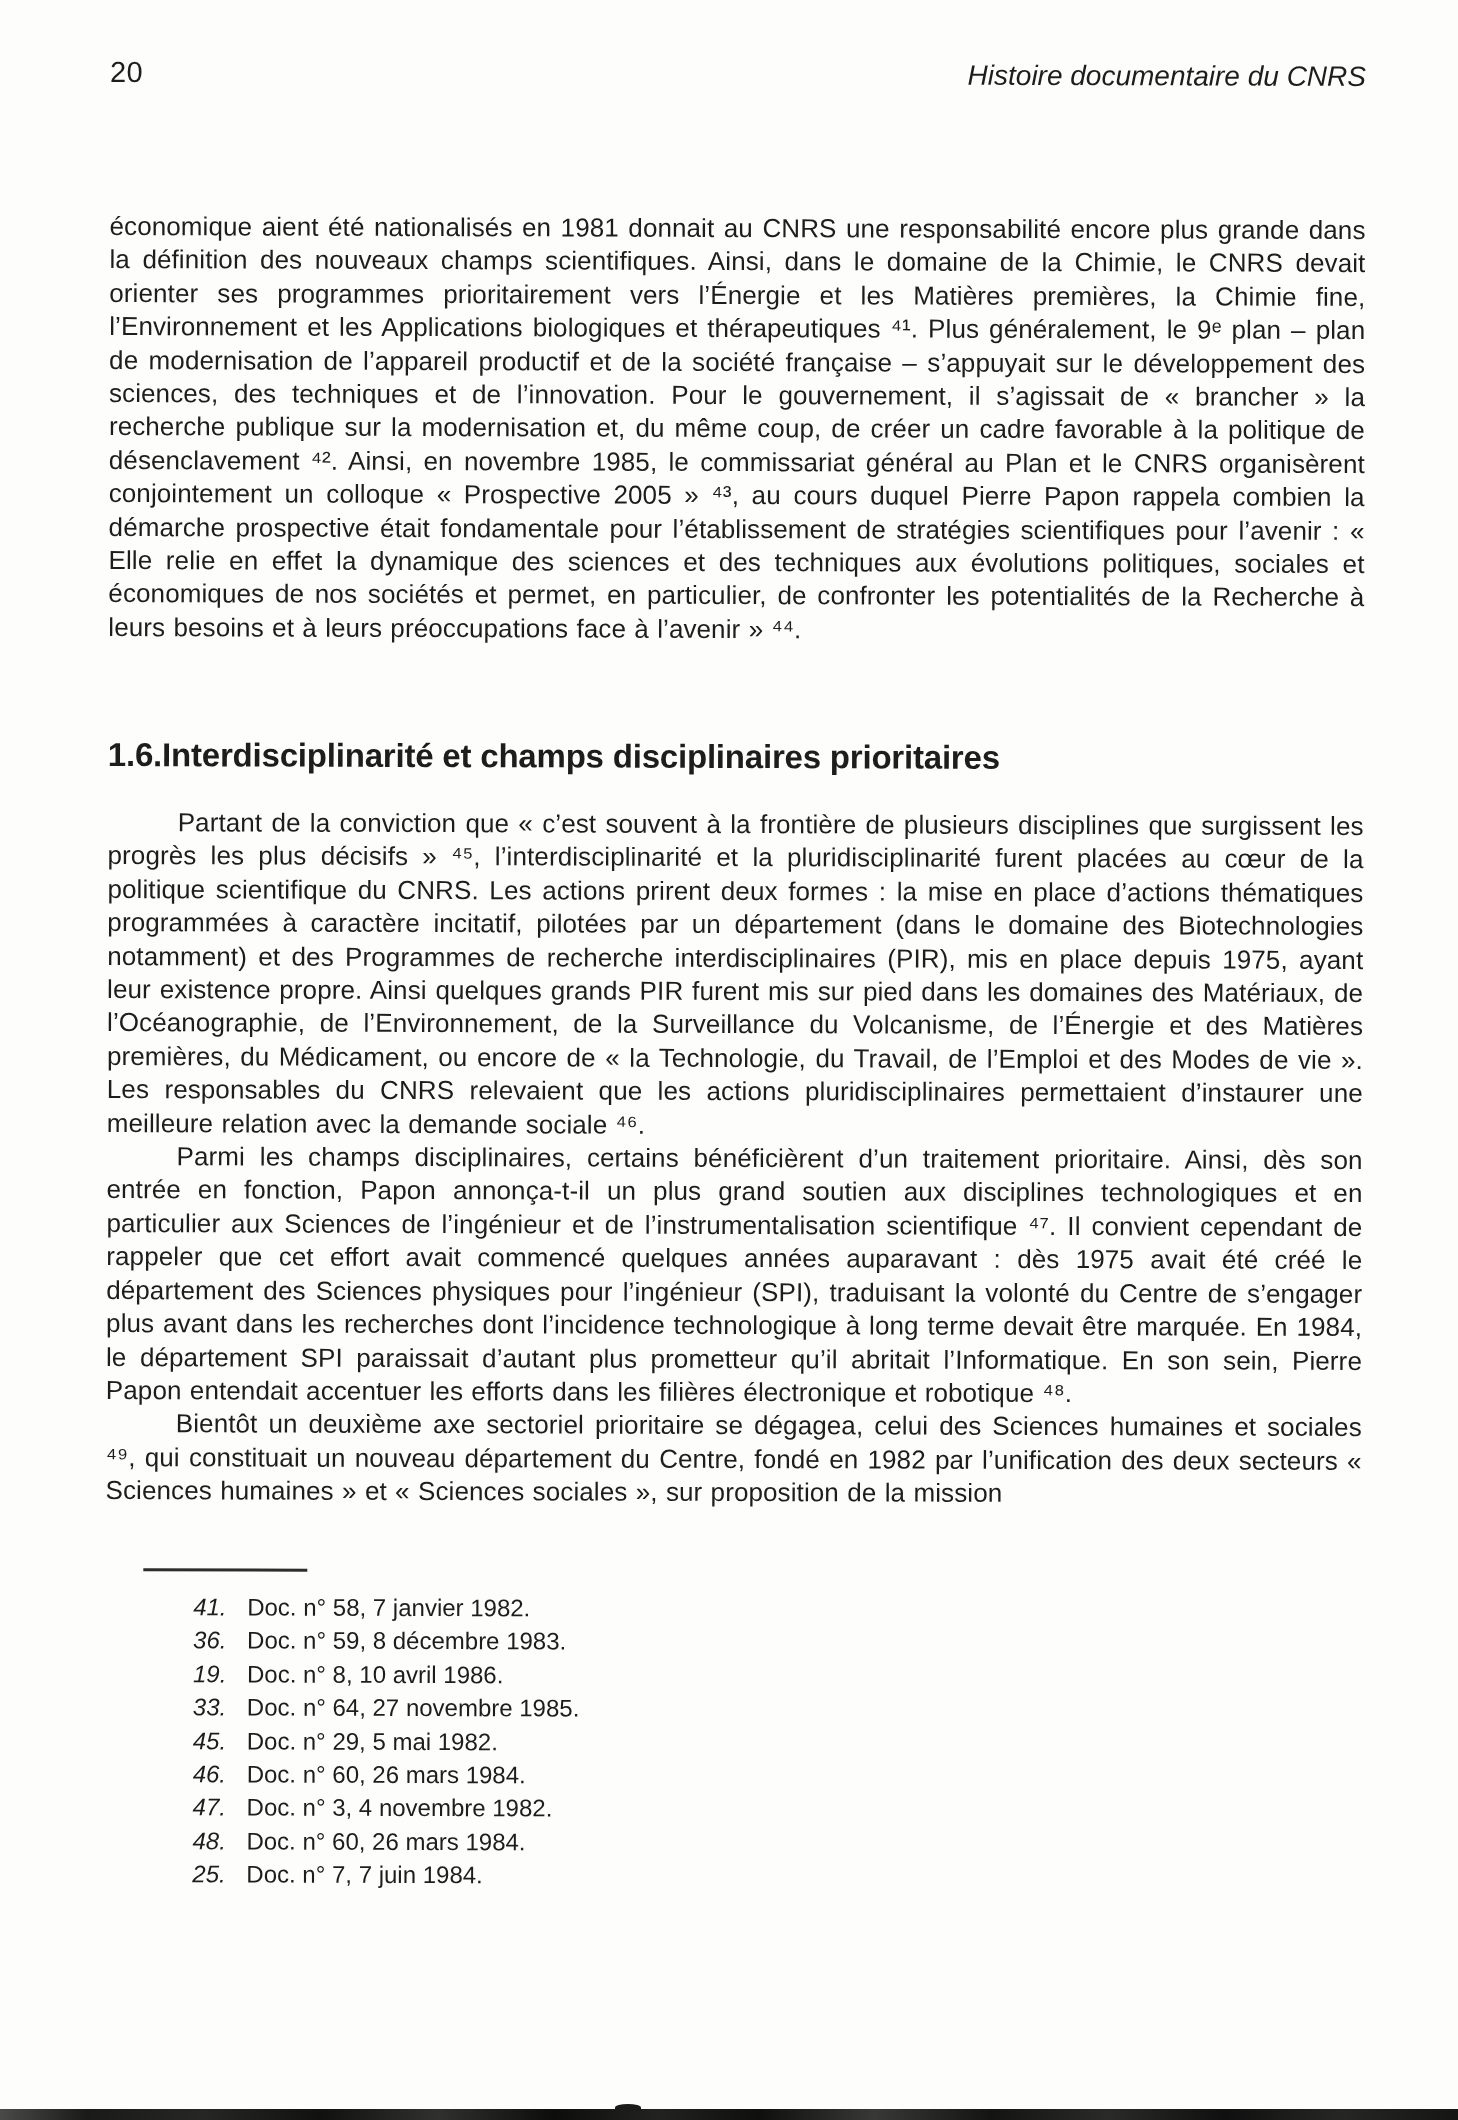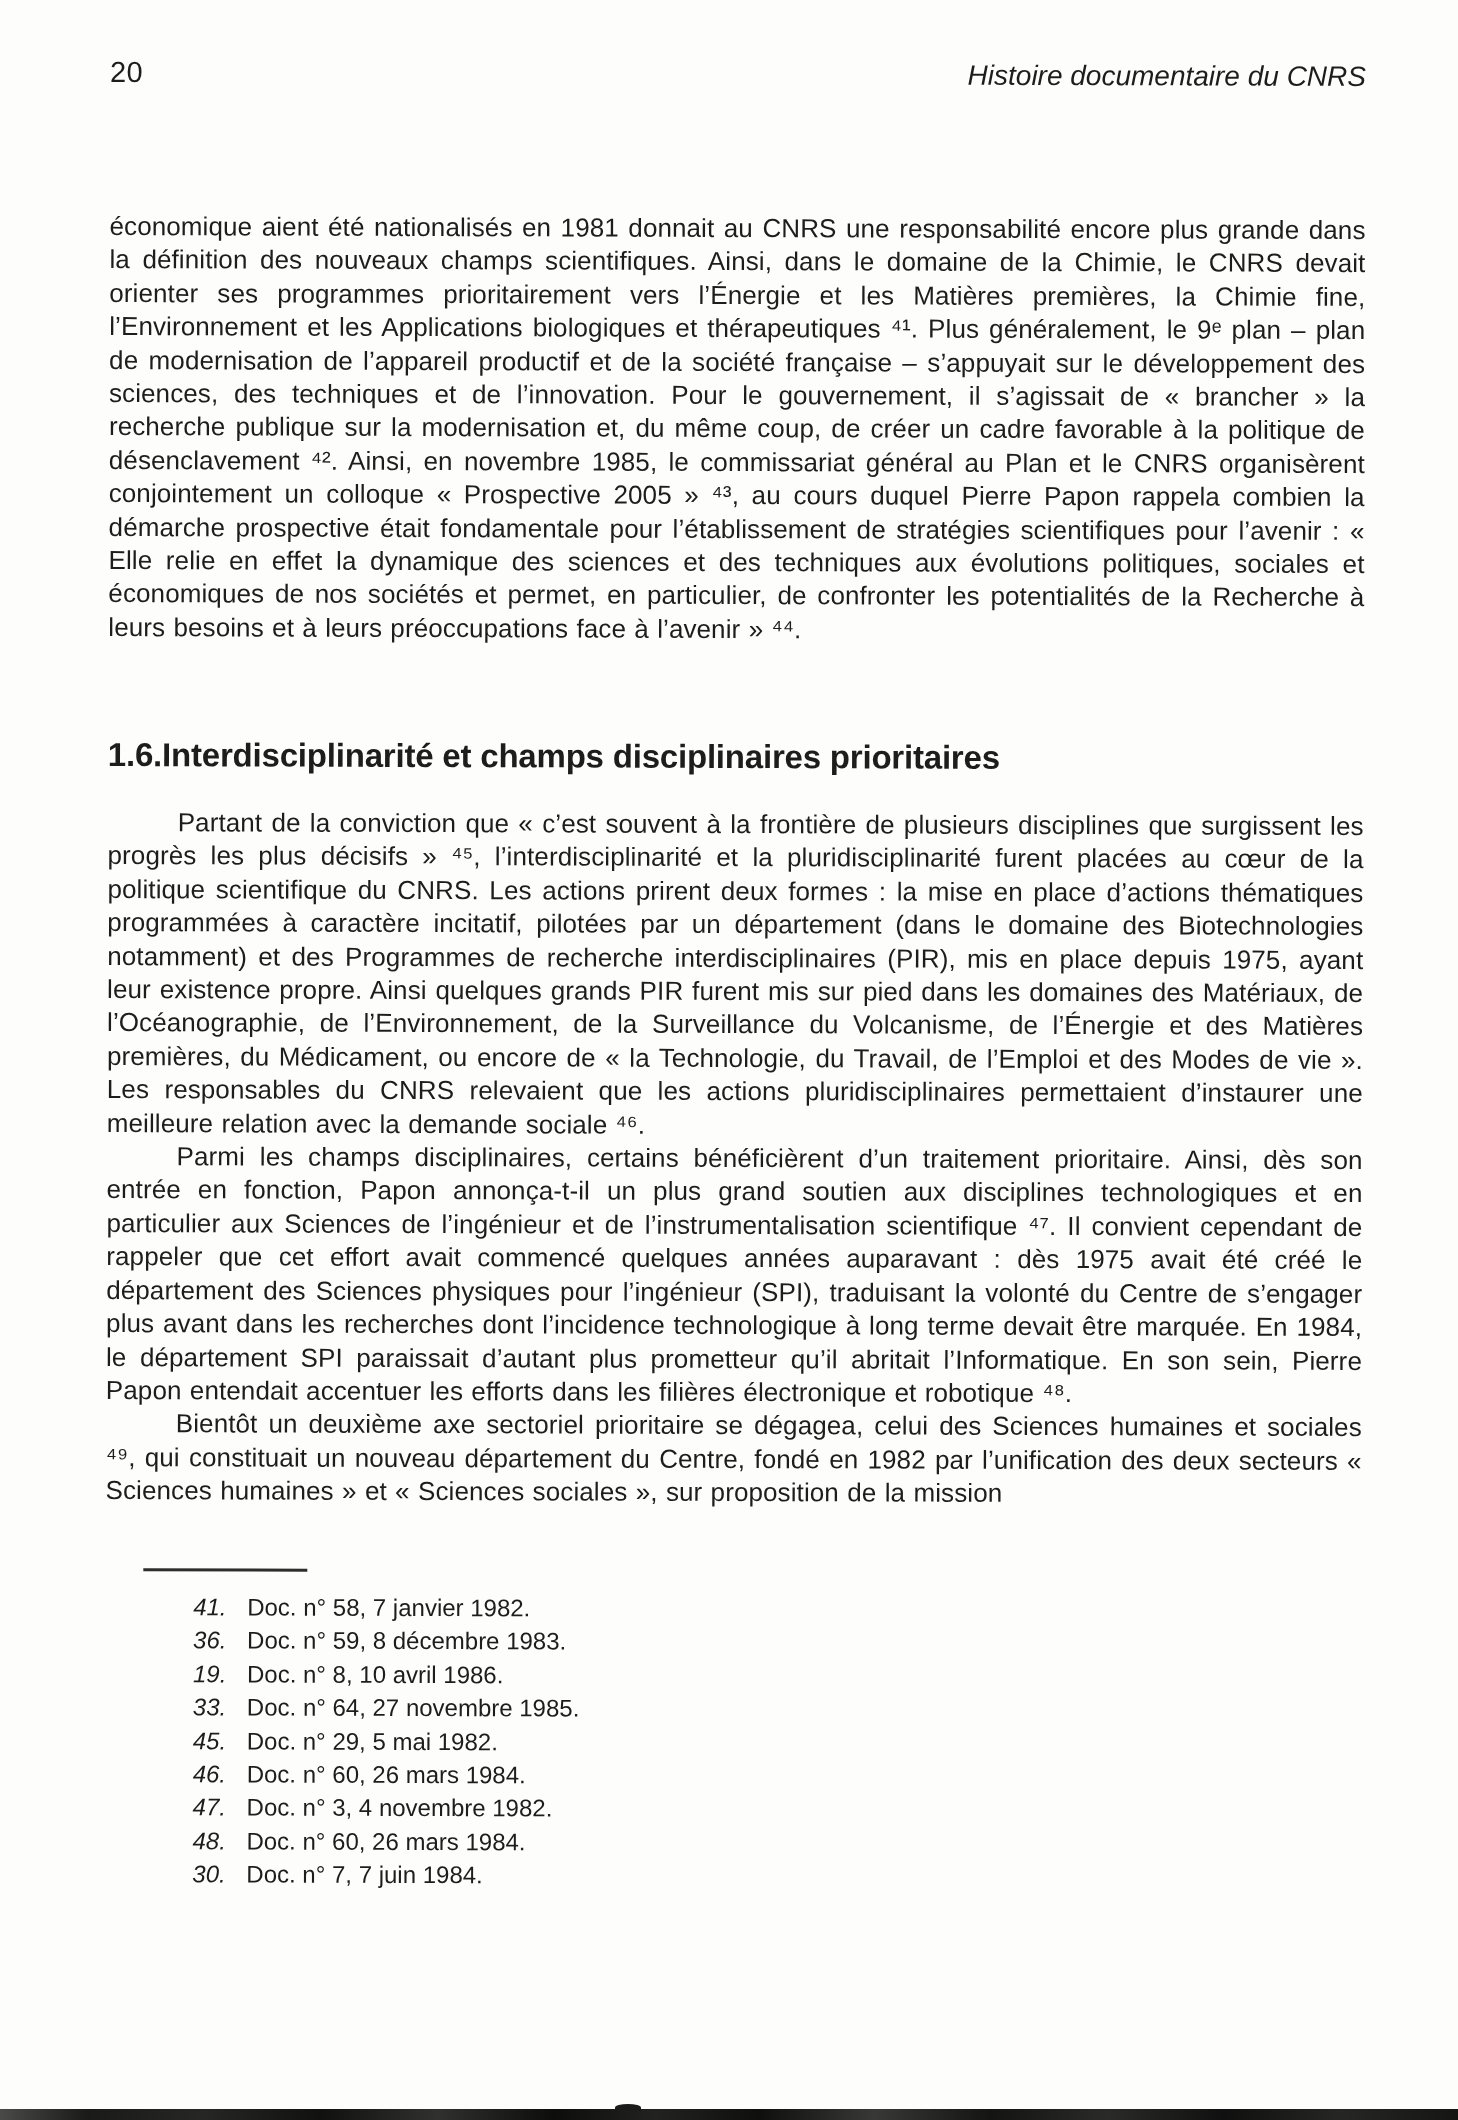--- a/index.html
+++ b/index.html
@@ -119,21 +119,21 @@
         </div>
         <div class="footnote">
           <span class="fn-num">47.</span>
           <span class="fn-text">Doc. n° 3, 4 novembre 1982.</span>
         </div>
         <div class="footnote">
           <span class="fn-num">48.</span>
           <span class="fn-text">Doc. n° 60, 26 mars 1984.</span>
         </div>
         <div class="footnote">
-          <span class="fn-num">30.</span>
+          <span class="fn-num">25.</span>
           <span class="fn-text">Doc. n° 7, 7 juin 1984.</span>
         </div>
       </div>
 
   </div>
 
   <div class="scan-edge"></div>
 </div>
 
 </body></html>

